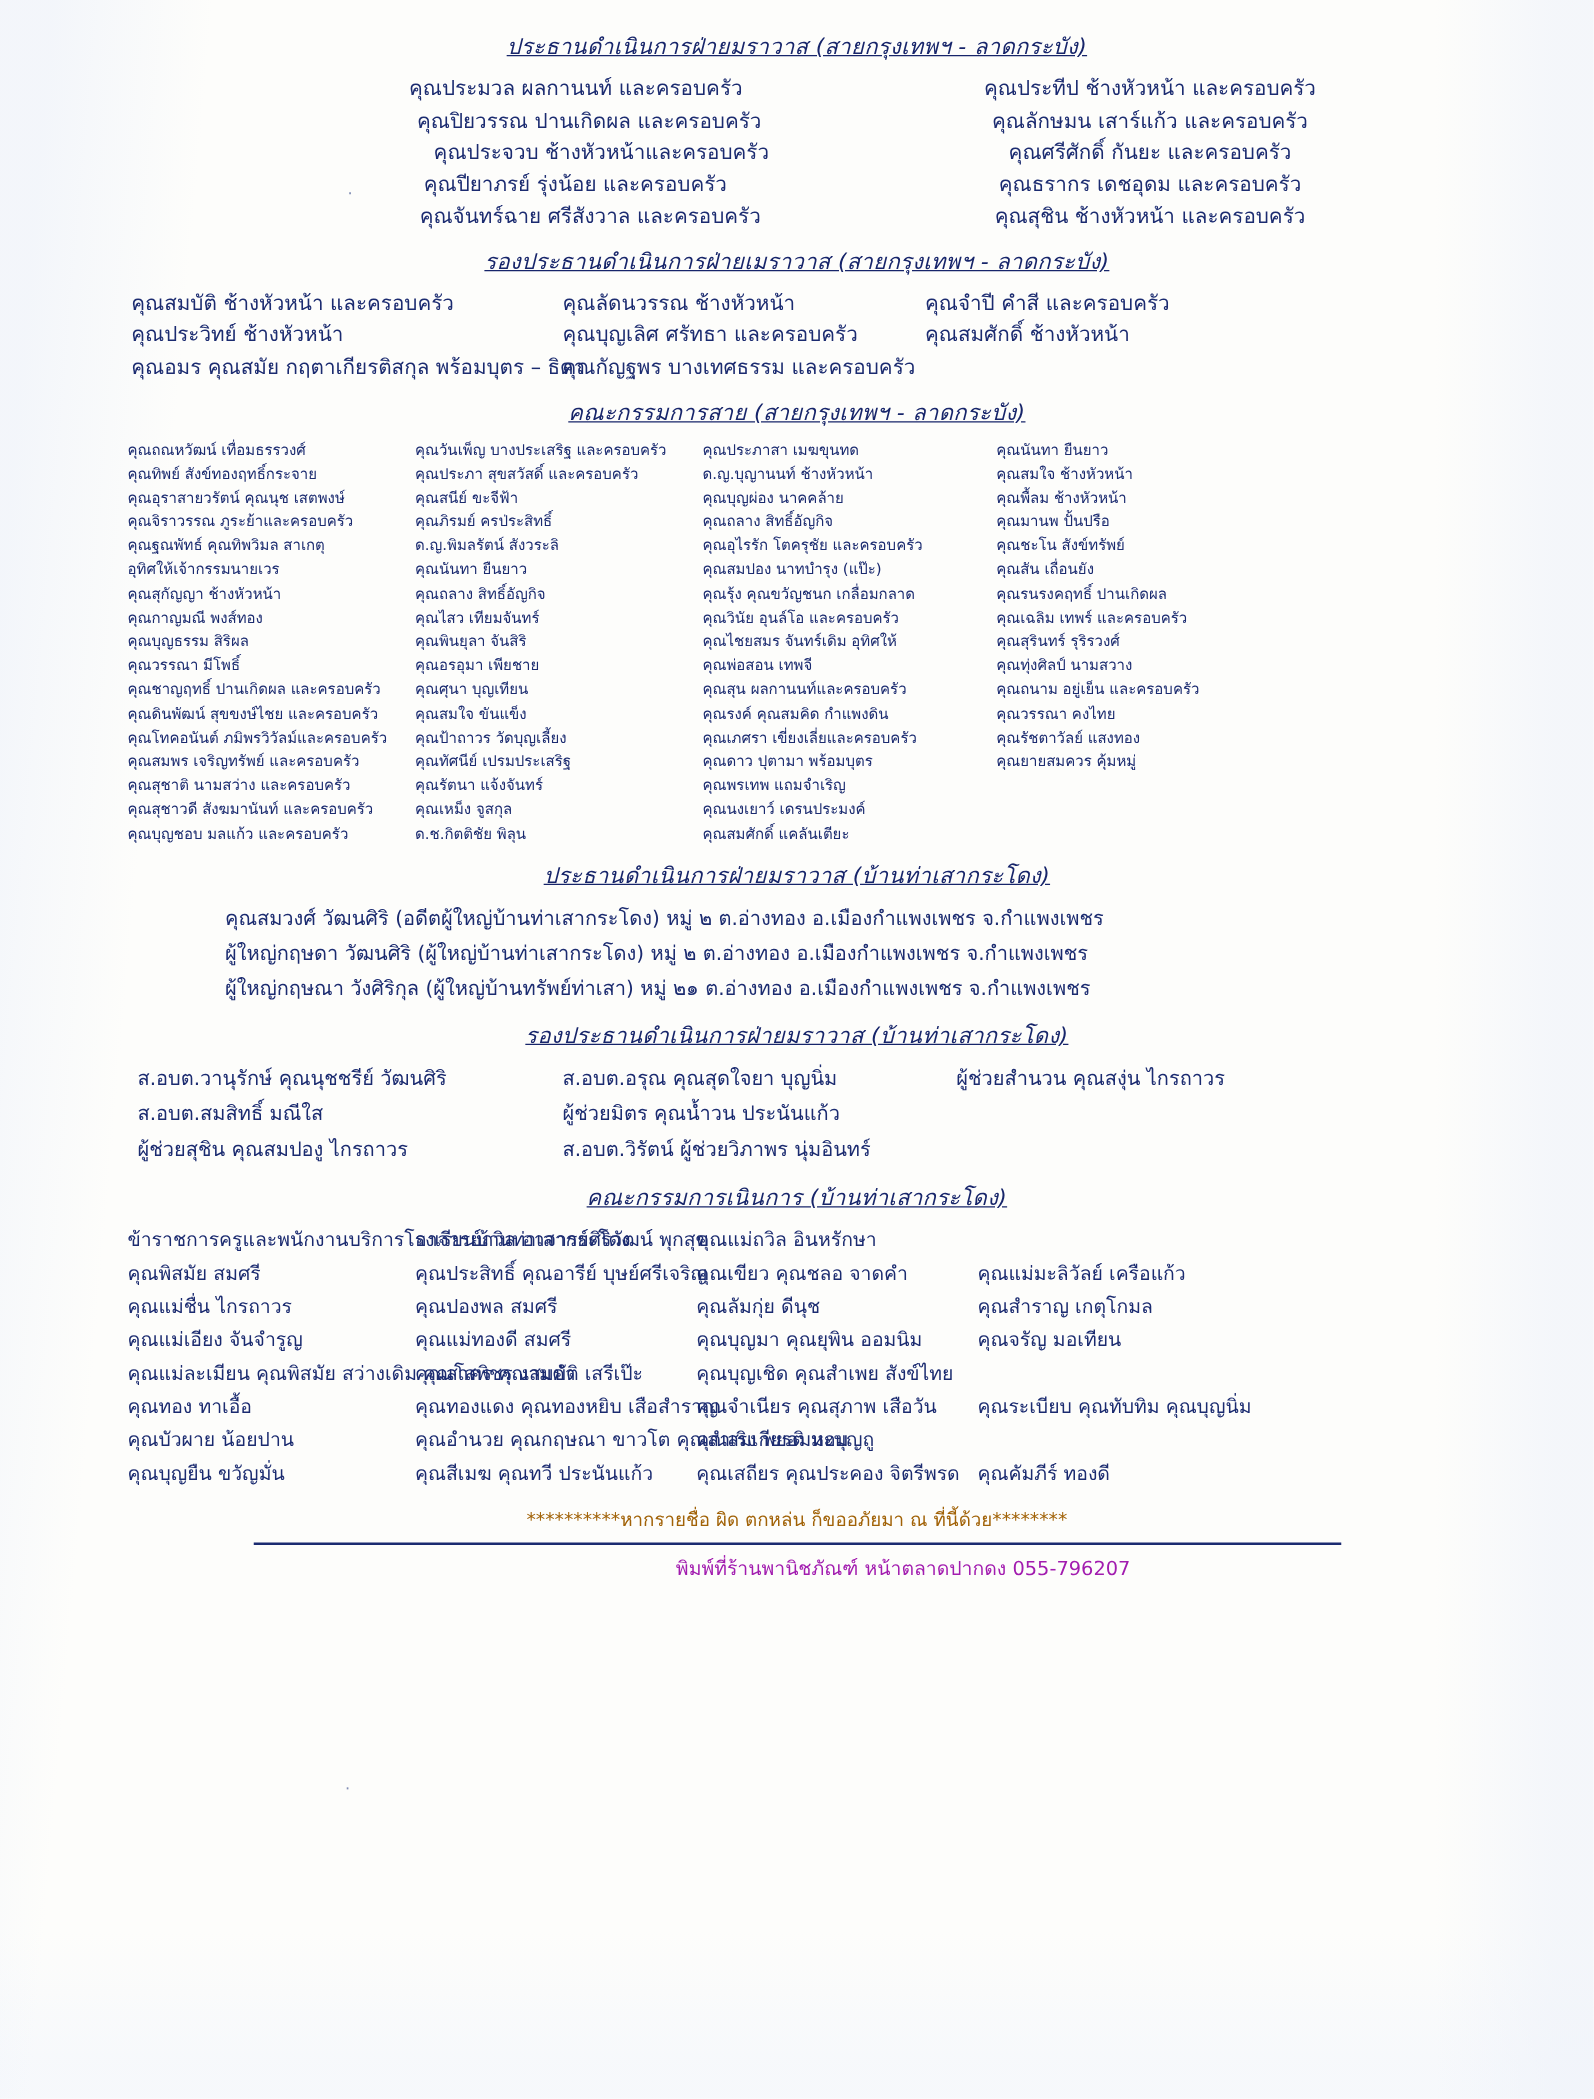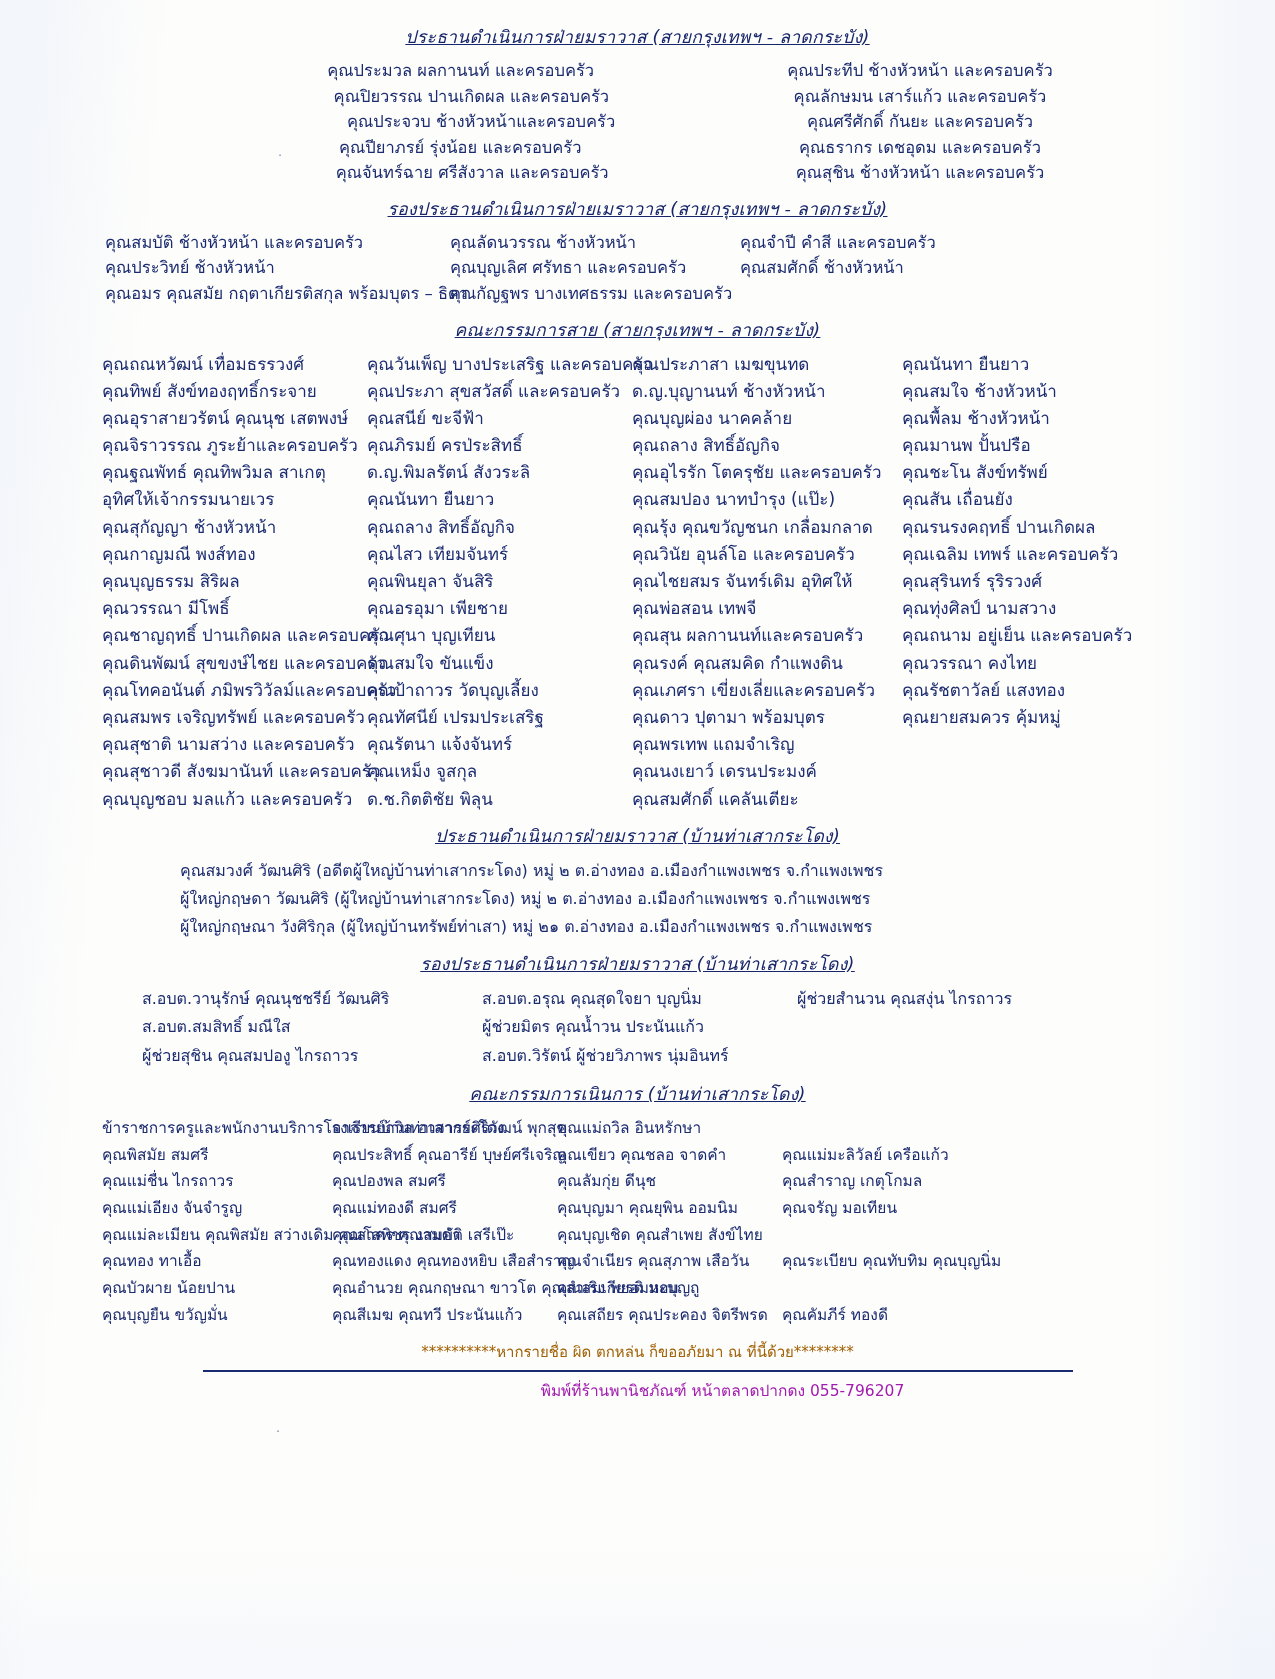--- a/index.html
+++ b/index.html
@@ -53,30 +53,30 @@
   .two-col .row{
     justify-content:center;
     padding-left:105px;
   }
   .two-col .row .cell:nth-child(1){ width:460px; }
   
   .vice .row{ padding-left:65px; }
   .vice .row .cell:nth-child(1){ width:345px; }
   .vice .row .cell:nth-child(2){ width:290px; }
   
-  .grid4 .row{ padding-left:62px; font-size:17px; line-height:1.6;gap:35px; }
+  .grid4 .row{ padding-left:62px; font-size:12px; line-height:1.6; }
   .grid4 .row .cell:nth-child(1){ width:230px; }
   .grid4 .row .cell:nth-child(2){ width:230px; }
   .grid4 .row .cell:nth-child(3){ width:235px; }
   .grid4 .row .cell:nth-child(4){ width:230px; }
   
   .single .row{ padding-left:140px; font-size:16px; line-height:1.75; }
   
   .vice2 .row{ padding-left:70px; font-size:16px; line-height:1.8; }
-  .vice2 .row .cell:nth-child(1){ width:340px;margin-left:32px; }
+  .vice2 .row .cell:nth-child(1){ width:340px; }
   .vice2 .row .cell:nth-child(2){ width:315px; }
   
   .grid3 .row{ padding-left:62px; font-size:15.5px; line-height:1.72; }
   .grid3 .row .cell:nth-child(1){ width:230px; }
   .grid3 .row .cell:nth-child(2){ width:225px; }
   .grid3 .row .cell:nth-child(3){ width:225px; }
   .grid3 .row .cell:nth-child(4){ width:200px; }
   .apology{
     text-align:center;
     font-size:15px;

